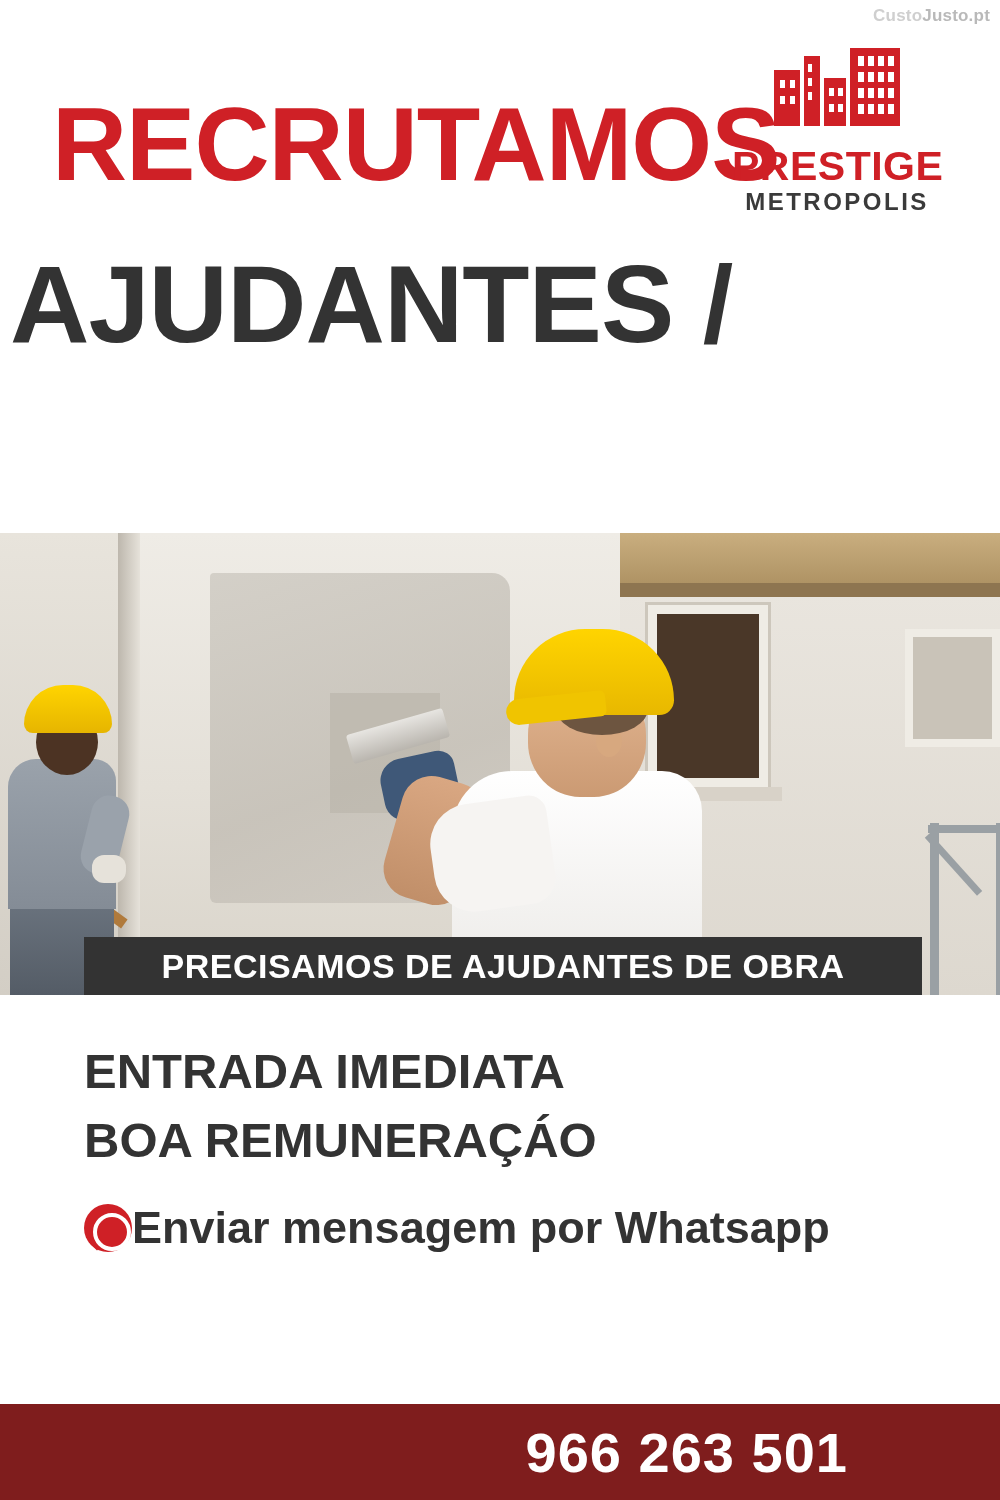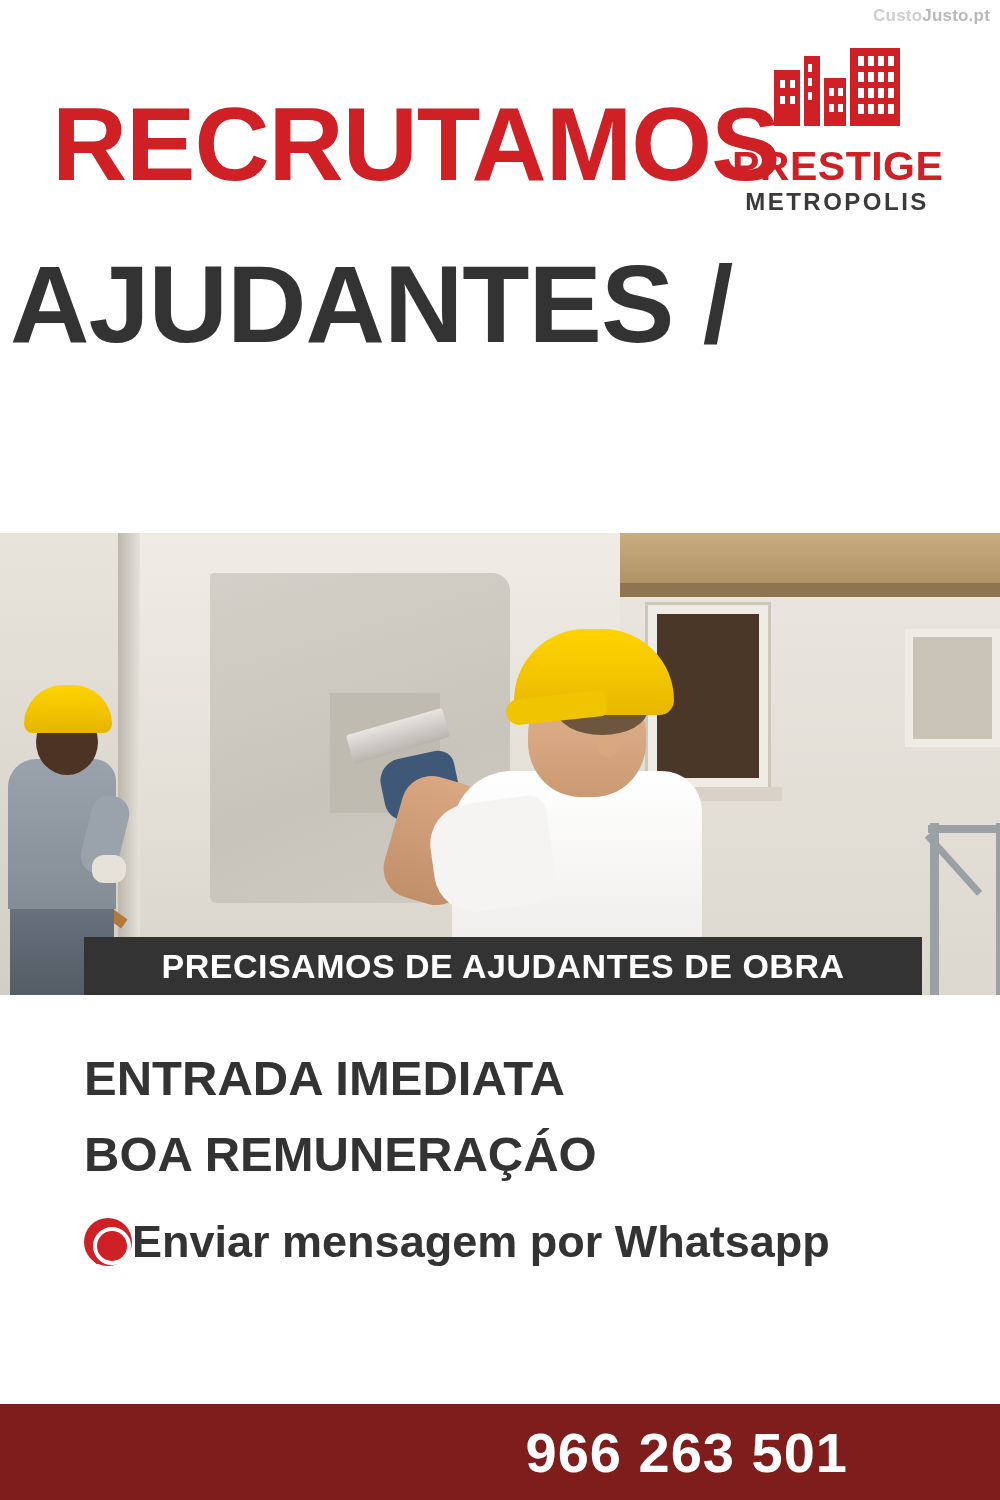--- a/index.html
+++ b/index.html
@@ -276,21 +276,21 @@
   }
   .district {
     margin: 0 0 0 84px;
     font-size: 62px;
     font-weight: bold;
     color: #cf2026;
     letter-spacing: 0px;
     line-height: 1.05;
   }
   .bullet {
-    margin: 21px 0 0 84px;
+    margin: 14px 0 0 84px;
     font-size: 49px;
     font-weight: bold;
     color: #333333;
     line-height: 1.12;
     letter-spacing: 0px;
   }
   .whats-row {
     margin: 34px 0 0 84px;
     display: flex;
     align-items: center;

